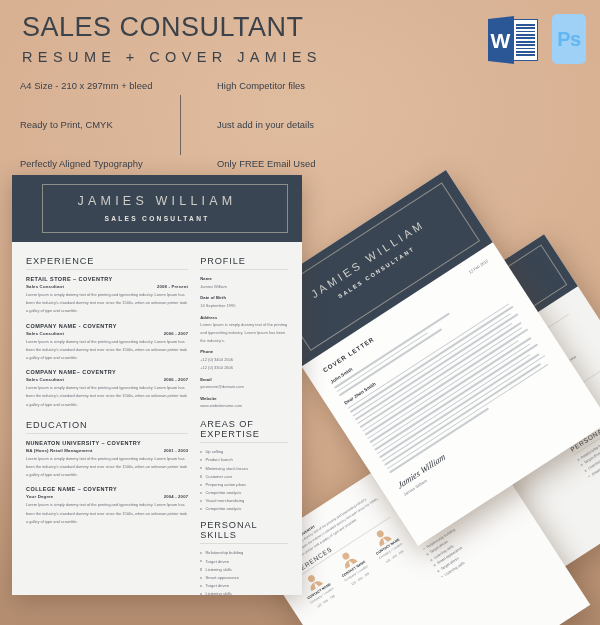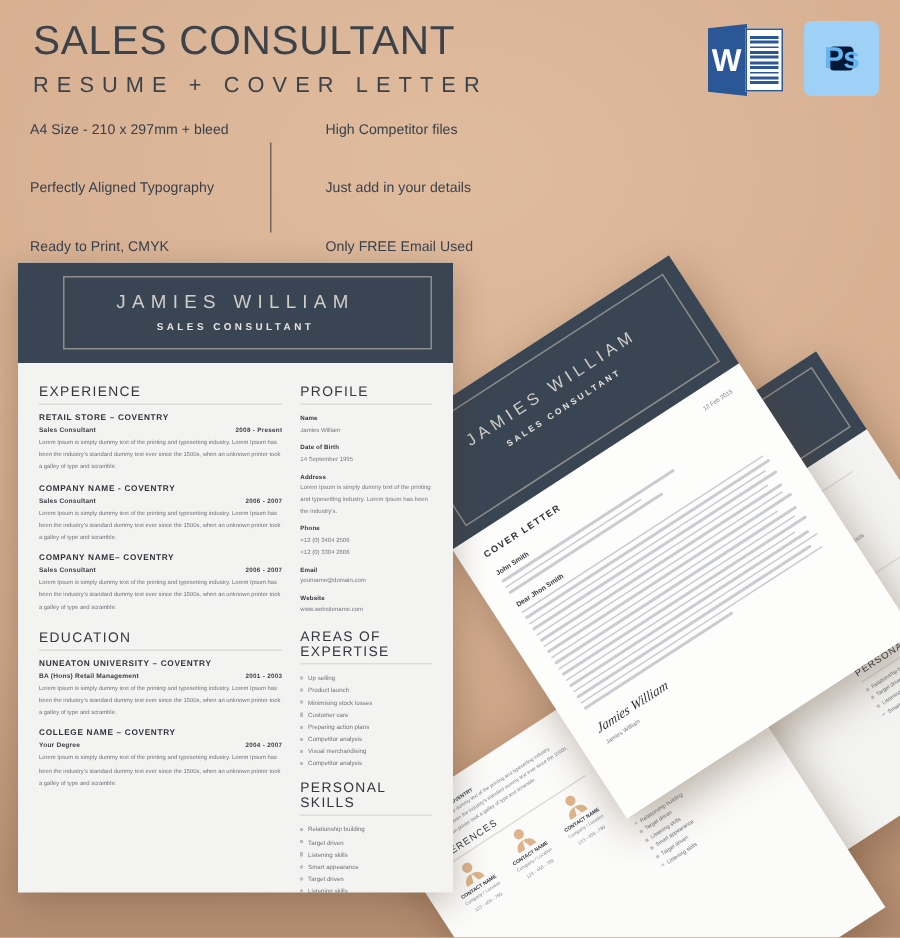--- a/index.html
+++ b/index.html
@@ -29,21 +29,21 @@
   .fdiv{width:1px;background:#4a4a4a;opacity:.75;margin-left:12px;height:60px;align-self:center;}
 
   .badges{position:absolute;right:14px;top:14px;display:flex;gap:12px;align-items:flex-start;}
   .word-badge{position:relative;width:52px;height:52px;}
   .word-left{position:absolute;left:0;top:2px;width:26px;height:48px;background:#2b5797;
      clip-path:polygon(0 6%,100% 0,100% 100%,0 94%);display:flex;align-items:center;justify-content:center;}
   .word-left span{color:#fff;font-size:21px;font-weight:700;line-height:1;margin-left:-1px;}
   .word-right{position:absolute;left:25px;top:5px;width:25px;height:42px;background:#fff;border:1px solid #2b5797;
      display:flex;flex-direction:column;justify-content:center;gap:1.6px;padding:3px 2px;box-sizing:border-box;}
   .word-right i{display:block;height:1.8px;background:#2b5797;}
-  .ps-badge{width:50px;height:50px;background:#9fd0f5;border-radius:5px;padding:17px;box-sizing:border-box;}
+  .ps-badge{width:34px;height:50px;background:#9fd0f5;border-radius:5px;padding:17px;box-sizing:border-box;}
   .ps-inner{width:100%;height:100%;background:#021736;border-radius:3px;display:flex;align-items:center;justify-content:center;}
   .ps-inner span{color:#62b6f2;font-size:20px;font-weight:700;letter-spacing:-.5px;}
 
   
   .sheet{position:absolute;left:12px;top:175px;width:290px;height:420px;
      background:#f3f3f1;box-shadow:0 6px 22px rgba(80,55,35,.33);overflow:hidden;}
   .sheet-head{background:#3a4553;height:67px;position:relative;}
   .sheet-head .frame{position:absolute;left:30px;right:14px;top:9px;bottom:9px;border:1px solid #8d8d8a;}
   .nm{position:absolute;left:0;right:0;top:19px;text-align:center;color:#cfcdc8;font-size:12.5px;letter-spacing:4.2px;}
   .rl{position:absolute;left:0;right:0;top:40px;text-align:center;color:#e7e5e0;font-size:6.6px;letter-spacing:2.3px;font-weight:700;}
@@ -108,28 +108,28 @@
   .pf-mv{font-size:3.3px;color:#7d818a;line-height:1.8;margin-bottom:3px;}
 </style>
 </head>
 <body>
 
 <div id="stage">
   <div class="bg-shade"></div>
 
   <div class="header">
     <div class="title">SALES CONSULTANT</div>
-    <div class="subtitle">RESUME + COVER LETTER</div>
+    <div class="subtitle">RESUME + COVER JAMIES</div>
   </div>
 
   <div class="features">
     <div class="fcol left">
       <div class="feat">A4 Size - 210 x 297mm + bleed</div>
+      <div class="feat">Ready to Print, CMYK</div>
       <div class="feat">Perfectly Aligned Typography</div>
-      <div class="feat">Ready to Print, CMYK</div>
     </div>
     <div class="fdiv"></div>
     <div class="fcol right">
       <div class="feat">High Competitor files</div>
       <div class="feat">Just add in your details</div>
       <div class="feat">Only FREE Email Used</div>
     </div>
   </div>
 
   <div class="badges">

